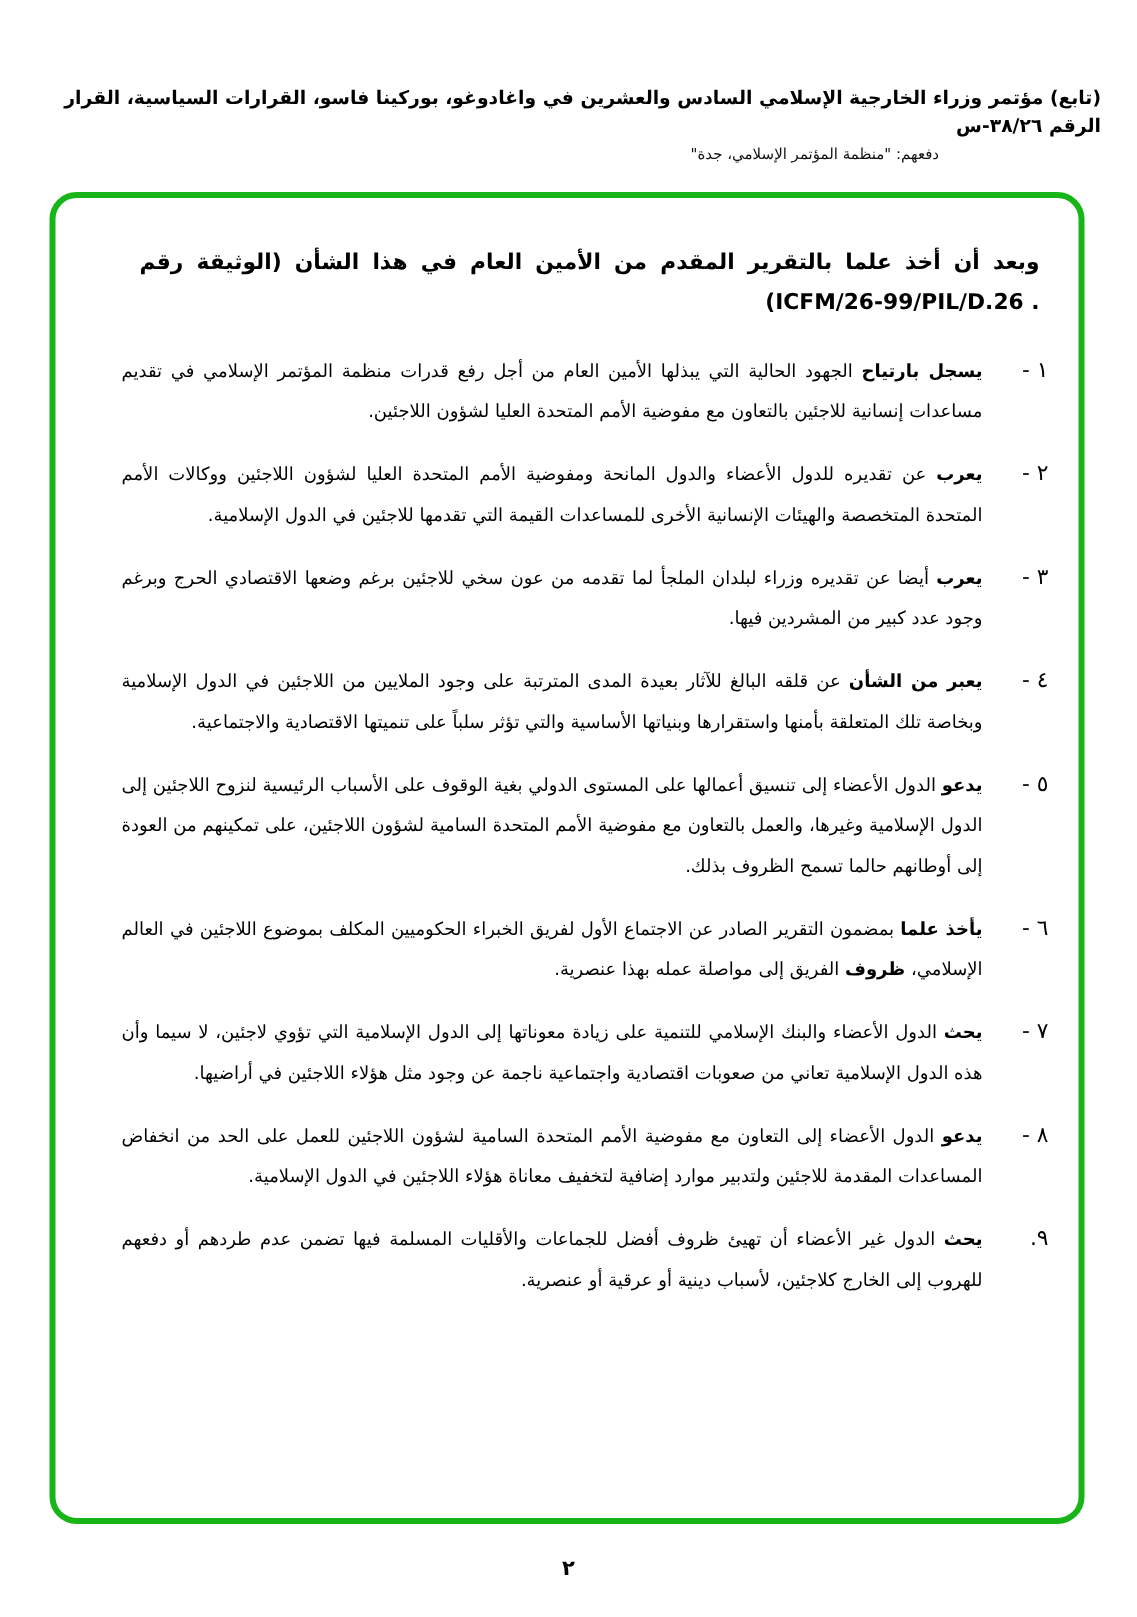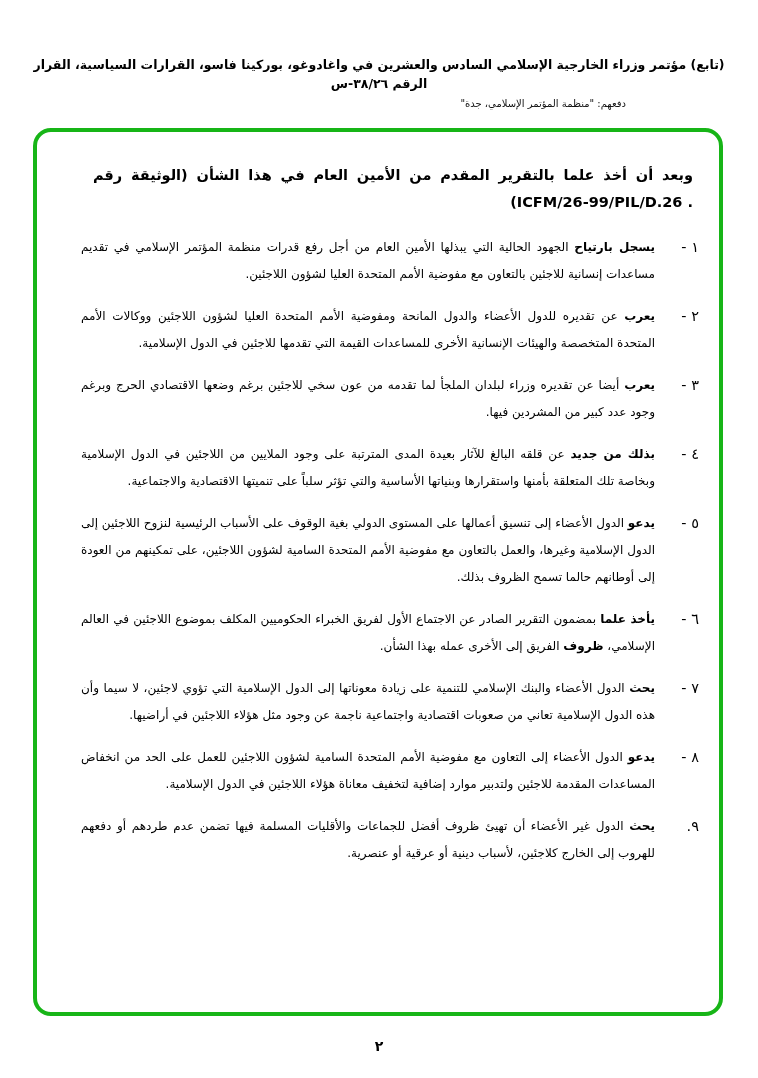--- a/index.html
+++ b/index.html
@@ -15,20 +15,21 @@
   
   .header{
     position:absolute;
     top:56px;left:24px;right:24px;
     text-align:center;
   }
   .header-title{
     font-size:12.5px;
     font-weight:bold;
     line-height:1.5;
+    text-align:right;
   }
   .header-source{
     margin-top:4px;
     font-size:10px;
     text-align:right;
     padding-right:108px;
     color:#111;
   }
   
   .content-box{
@@ -106,31 +107,31 @@
       <p class="item-text"><strong>يعرب</strong><span> عن تقديره للدول الأعضاء والدول المانحة ومفوضية الأمم المتحدة العليا لشؤون اللاجئين ووكالات الأمم المتحدة المتخصصة والهيئات الإنسانية الأخرى للمساعدات القيمة التي تقدمها للاجئين في الدول الإسلامية.</span></p>
     </div>
 
     <div class="item">
       <span class="item-num">٣ -</span>
       <p class="item-text"><strong>يعرب</strong><span> أيضا عن تقديره وزراء لبلدان الملجأ لما تقدمه من عون سخي للاجئين برغم وضعها الاقتصادي الحرج وبرغم وجود عدد كبير من المشردين فيها.</span></p>
     </div>
 
     <div class="item">
       <span class="item-num">٤ -</span>
-      <p class="item-text"><strong>بذلك من جديد</strong><span> عن قلقه البالغ للآثار بعيدة المدى المترتبة على وجود الملايين من اللاجئين في الدول الإسلامية وبخاصة تلك المتعلقة بأمنها واستقرارها وبنياتها الأساسية والتي تؤثر سلباً على تنميتها الاقتصادية والاجتماعية.</span></p>
+      <p class="item-text"><strong>يعبر من الشأن</strong><span> عن قلقه البالغ للآثار بعيدة المدى المترتبة على وجود الملايين من اللاجئين في الدول الإسلامية وبخاصة تلك المتعلقة بأمنها واستقرارها وبنياتها الأساسية والتي تؤثر سلباً على تنميتها الاقتصادية والاجتماعية.</span></p>
     </div>
 
     <div class="item">
       <span class="item-num">٥ -</span>
       <p class="item-text"><strong>يدعو</strong><span> الدول الأعضاء إلى تنسيق أعمالها على المستوى الدولي بغية الوقوف على الأسباب الرئيسية لنزوح اللاجئين إلى الدول الإسلامية وغيرها، والعمل بالتعاون مع مفوضية الأمم المتحدة السامية لشؤون اللاجئين، على تمكينهم من العودة إلى أوطانهم حالما تسمح الظروف بذلك.</span></p>
     </div>
 
     <div class="item">
       <span class="item-num">٦ -</span>
-      <p class="item-text"><strong>يأخذ علما</strong><span> بمضمون التقرير الصادر عن الاجتماع الأول لفريق الخبراء الحكوميين المكلف بموضوع اللاجئين في العالم الإسلامي، </span><strong>ظروف</strong><span> الفريق إلى الأخرى عمله بهذا الشأن.</span></p>
+      <p class="item-text"><strong>يأخذ علما</strong><span> بمضمون التقرير الصادر عن الاجتماع الأول لفريق الخبراء الحكوميين المكلف بموضوع اللاجئين في العالم الإسلامي، </span><strong>ظروف</strong><span> الفريق إلى مواصلة عمله بهذا عنصرية.</span></p>
     </div>
 
     <div class="item">
       <span class="item-num">٧ -</span>
       <p class="item-text"><strong>يحث</strong><span> الدول الأعضاء والبنك الإسلامي للتنمية على زيادة معوناتها إلى الدول الإسلامية التي تؤوي لاجئين، لا سيما وأن هذه الدول الإسلامية تعاني من صعوبات اقتصادية واجتماعية ناجمة عن وجود مثل هؤلاء اللاجئين في أراضيها.</span></p>
     </div>
 
     <div class="item">
       <span class="item-num">٨ -</span>
       <p class="item-text"><strong>يدعو</strong><span> الدول الأعضاء إلى التعاون مع مفوضية الأمم المتحدة السامية لشؤون اللاجئين للعمل على الحد من انخفاض المساعدات المقدمة للاجئين ولتدبير موارد إضافية لتخفيف معاناة هؤلاء اللاجئين في الدول الإسلامية.</span></p>

